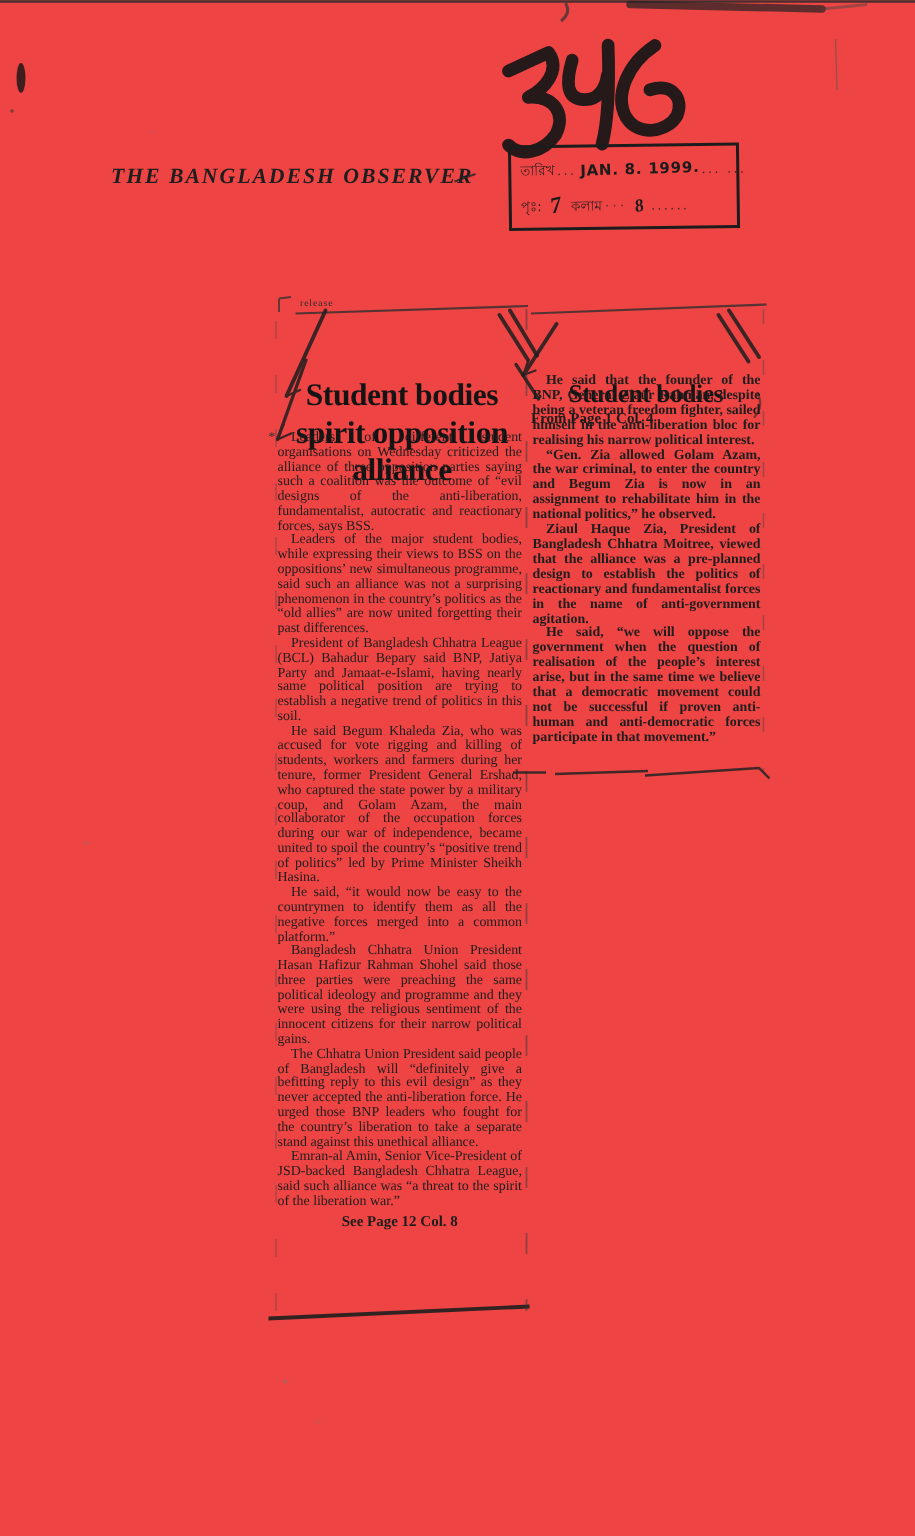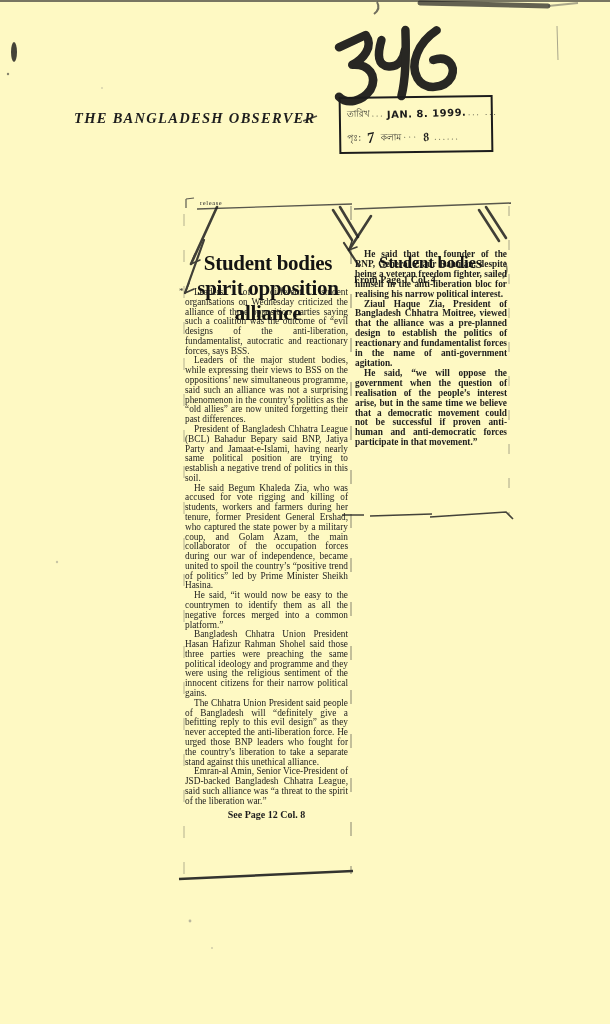--- a/index.html
+++ b/index.html
@@ -1,17 +1,17 @@
 <!DOCTYPE html>
 <html><head>
 <meta charset="utf-8">
 <style>
   html,body{margin:0;padding:0;}
   body{width:610px;height:1024px;background:#e9e9e7;font-family:"Liberation Serif",serif;}
-  .page{position:relative;width:610px;height:1024px;background:#fef9c3;overflow:hidden;}
+  .page{position:relative;width:610px;height:1024px;background:#ef4444;overflow:hidden;}
   .page *{box-sizing:border-box;}
 
   
   .masthead{position:absolute;left:74px;top:110px;font-style:italic;font-weight:600;
     font-size:14.5px;letter-spacing:1.3px;color:#1e1e1e;white-space:nowrap;}
 
   
   .stamp{position:absolute;left:339px;top:96px;width:154px;height:57px;
     border:2px solid #1c1c1c;transform:rotate(-0.8deg);padding:3px 5px 2px 6px;
     color:#1b1b1b;}
@@ -111,20 +111,21 @@
     <p>Emran-al Amin, Senior Vice-President of JSD-backed Bangladesh Chhatra League, said such alliance was “a threat to the spirit of the liberation war.”</p>
     <div class="footer-ref">See Page 12 Col. 8</div>
   </div>
 
   <div class="clip clip-right">
     <div class="headline headline-right">Student bodies</div>
     <div class="continuation">From Page 1 Col. 4</div>
   </div>
   <div class="body-col body-right">
     <p>He said that the founder of the BNP, General Ziaur Rahman, despite being a veteran freedom fighter, sailed himself in the anti-liberation bloc for realising his narrow political interest.</p>
+    <p>“Gen. Zia allowed Golam Azam, the war criminal, to enter the country and Begum Zia is now in an assignment to rehabilitate him in the national politics,” he observed.</p>
     <p>Ziaul Haque Zia, President of Bangladesh Chhatra Moitree, viewed that the alliance was a pre-planned design to establish the politics of reactionary and fundamentalist forces in the name of anti-government agitation.</p>
     <p>He said, “we will oppose the government when the question of realisation of the people’s interest arise, but in the same time we believe that a democratic movement could not be successful if proven anti-human and anti-democratic forces participate in that movement.”</p>
   </div>
 
   <svg class="marks" width="610" height="1024" viewBox="0 0 610 1024">
 
     <line x1="0" y1="1" x2="610" y2="1" stroke="#2c2c2c" stroke-width="1.6" opacity=".85"></line>
     <path d="M420 3 L548 6" stroke="#222" stroke-width="5" opacity=".7" stroke-linecap="round"></path>
     <path d="M548 6 L578 3" stroke="#444" stroke-width="2" opacity=".45"></path>
     <line x1="557" y1="26" x2="558" y2="60" stroke="#555" stroke-width="1" opacity=".5"></line>

